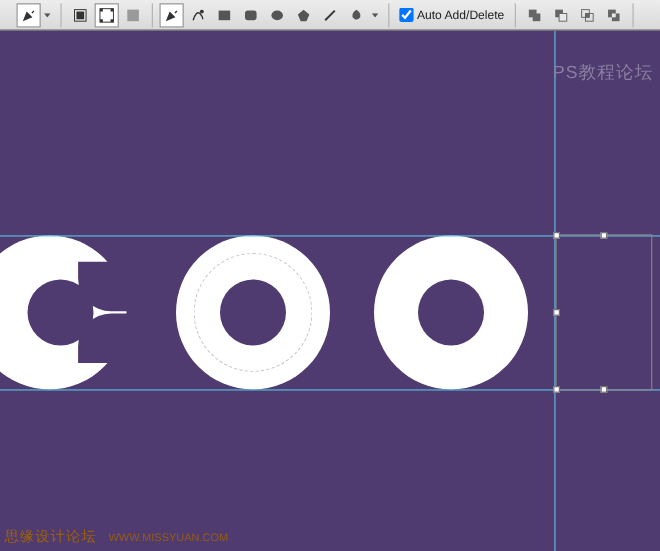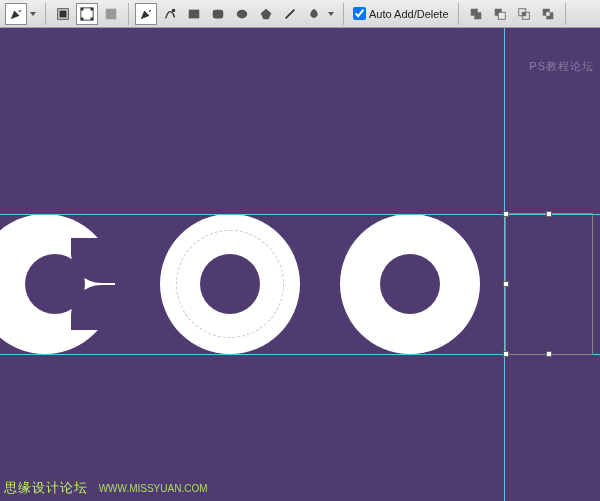--- a/index.html
+++ b/index.html
@@ -11,21 +11,21 @@
     font-size: 11px;
     background: #000;
     position: relative;
   }
   .toolbar {
     height: 28px;
     background: linear-gradient(#ededed, #d9d9d9);
     border-bottom: 1px solid #a0a0a0;
     display: flex;
     align-items: center;
-    padding: 2px 4px;
+    padding: 2px 14px;
     gap: 2px;
   }
   .tool-group {
     display: flex;
     align-items: center;
     gap: 2px;
     padding: 0 1px;
   }
   .sep {
     width: 1px;
@@ -157,30 +157,30 @@
     width: 108px; height: 108px;
     border: 1px dashed #c8c8c8;
     border-radius: 50%;
   }
 
   
   .wm-top {
     position: absolute;
     right: 6px; top: 32px;
     color: #897fa0;
-    font-size: 11px;
+    font-size: 16px;
     font-family: 'Microsoft YaHei', Arial;
     text-align: right;
     line-height: 13px;
     letter-spacing: 1px;
   }
   .wm-bottom {
     position: absolute;
     left: 4px; bottom: 4px;
-    color: #bef264;
+    color: #a16207;
     font-size: 13px;
     font-family: 'Microsoft YaHei', Arial;
     letter-spacing: 1px;
   }
   .wm-bottom .url { font-size: 10px; margin-left: 6px; letter-spacing: 0; opacity: 0.85; }
   .icon-svg { display: block; }
 </style>
 </head>
 <body>
 

